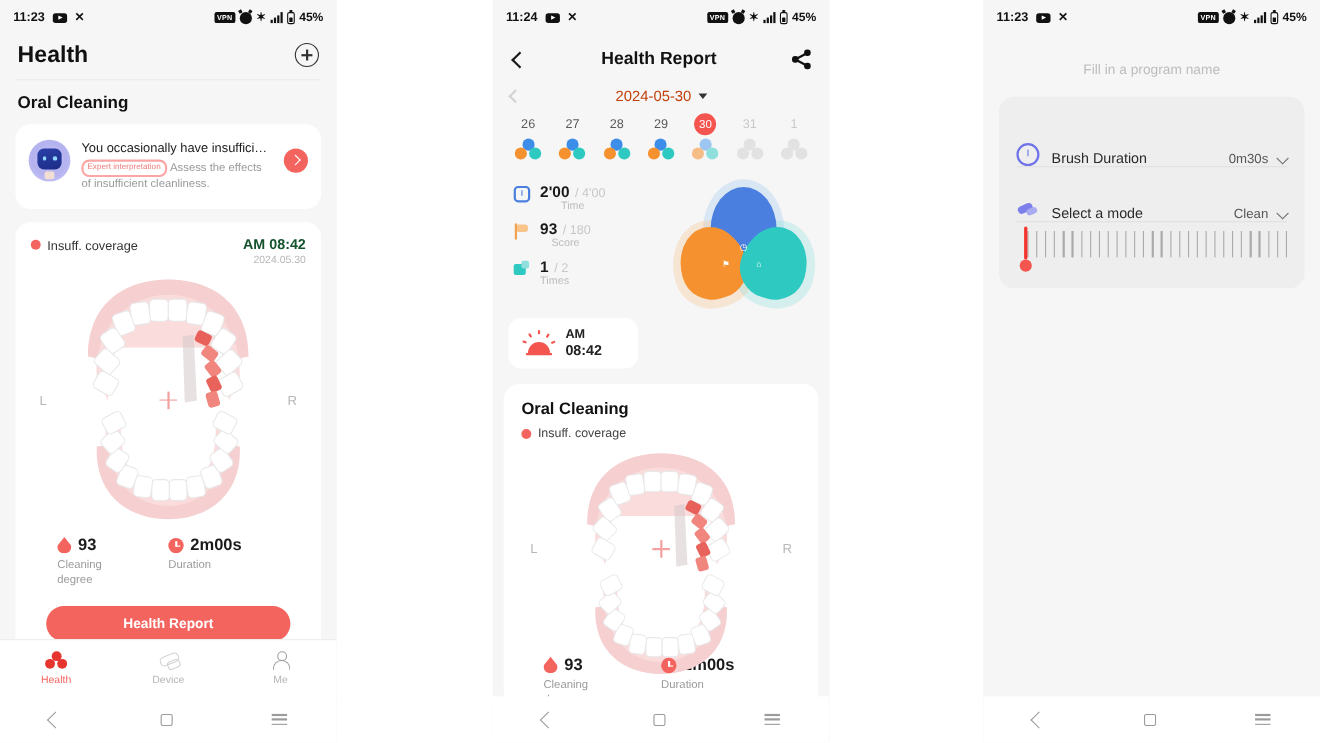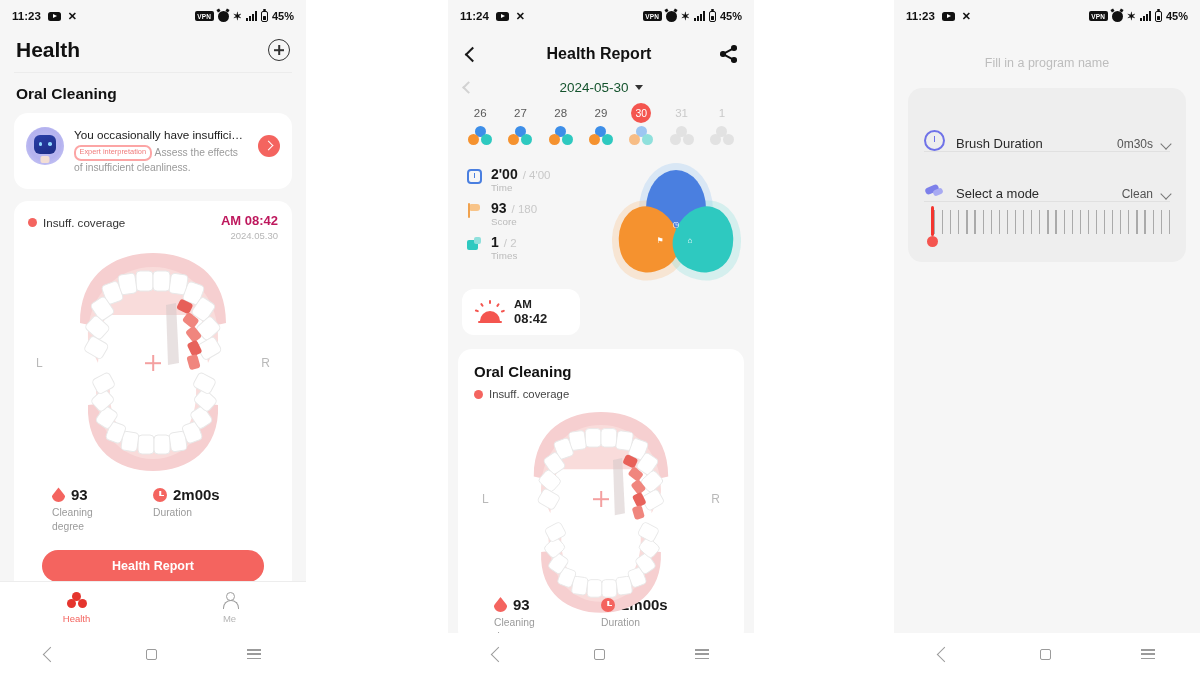--- a/index.html
+++ b/index.html
@@ -99,21 +99,21 @@
     font-size:7.4px;padding:.5px 3.5px;margin-right:3px;vertical-align:1px;
   }
   .go-btn { width:22px;height:22px;border-radius:50%;background:#f4645f;flex:none;position:relative;margin-top:8px; }
   .go-btn::after{content:"";position:absolute;left:7px;top:7px;width:6px;height:6px;border-top:1.8px solid #fff;border-right:1.8px solid #fff;transform:rotate(45deg);}
 
   .reportcard { margin-top:12px; padding:12px 14px 16px; }
   .rc-top { display:flex; align-items:flex-start; }
   .dot-red { width:9px;height:9px;border-radius:50%;background:#f4645f;display:inline-block;margin-right:6px; }
   .rc-label { font-size:11.6px;color:#333; }
   .rc-right { margin-left:auto;text-align:right; }
-  .rc-time { font-size:13px;font-weight:700;color:#be185d; }
+  .rc-time { font-size:13px;font-weight:700;color:#14532d; }
   .rc-date { font-size:9.5px;color:#b6b6b6;margin-top:2px; }
 
   
   .teeth-wrap { position:relative; height:235px; margin-top:4px; }
   .teeth-wrap.small { height:190px; }
   .lr { position:absolute;top:50%;transform:translateY(-50%);font-size:12px;color:#b9b9b9; }
   .lr.l { left:8px; } .lr.r { right:8px; }
   .cross { position:absolute;left:50%;top:50%;transform:translate(-50%,-50%);width:16px;height:16px; }
   .cross::before,.cross::after{content:"";position:absolute;background:#f4a0a0;}
   .cross::before{left:50%;top:0;bottom:0;width:1.6px;transform:translateX(-50%);}
@@ -162,37 +162,37 @@
      display:flex;align-items:center;justify-content:space-around; }
   .sn-back { width:11px;height:11px;border-left:1.5px solid #9b9b9b;border-bottom:1.5px solid #9b9b9b;transform:rotate(45deg); }
   .sn-home { width:11px;height:11px;border:1.5px solid #9b9b9b;border-radius:2px; }
   .sn-menu { width:14px;height:10px;position:relative; }
   .sn-menu::before,.sn-menu::after,.sn-menu u{content:"";position:absolute;left:0;right:0;height:1.5px;background:#9b9b9b;}
   .sn-menu::before{top:0;} .sn-menu u{top:4.2px;position:absolute;display:block;} .sn-menu::after{bottom:0;}
 
   
   .datesel { display:flex;align-items:center;justify-content:center;gap:6px;padding:4px 0 6px;position:relative; }
   .datesel .prev { position:absolute;left:16px;width:9px;height:9px;border-left:2px solid #d2d2d2;border-bottom:2px solid #d2d2d2;transform:rotate(45deg); }
-  .datesel .dt { font-size:13.5px;color:#14532d; }
+  .datesel .dt { font-size:13.5px;color:#c2410c; }
   .caret { width:0;height:0;border-left:4px solid transparent;border-right:4px solid transparent;border-top:5px solid #333; }
   .daystrip { display:flex;padding:2px 12px 10px; }
   .day { flex:1;text-align:center; }
   .day .dn { font-size:11.5px;color:#5a5a5a;height:20px;line-height:20px; }
   .day.sel .dn { width:20px;height:20px;line-height:20px;border-radius:50%;background:#f4554f;color:#fff;margin:0 auto;font-size:10.5px; }
   .day.dim .dn { color:#c9c9c9; }
   .tri { width:24px;height:22px;margin:3px auto 0;position:relative; }
   .tri i { position:absolute;width:11px;height:11px;border-radius:50%; }
   .tri i.b { left:6.5px;top:0;background:#3d8ee8; }
   .tri i.o { left:0;top:8px;background:#f5922f; }
   .tri i.t { left:13px;top:8px;background:#2ec9c0; }
   .tri.off i.b,.tri.off i.o,.tri.off i.t { background:#e2e2e2; }
   .tri.faded i.b { background:#9dc6f2; } .tri.faded i.o { background:#f7bd86; } .tri.faded i.t { background:#8fe0dc; }
 
   .sumrow { display:flex;padding:8px 18px 0;align-items:flex-start; }
-  .metrics { width:150px; }
+  .metrics { width:150px;text-align:center; }
   .metric { display:flex;gap:8px;margin-bottom:7px; }
   .m-ic { width:17px;height:17px;flex:none;position:relative;margin-top:2px; }
   .m-ic.time::before{content:"";position:absolute;inset:1px;border:2px solid #4a7fe0;border-radius:4px;}
   .m-ic.time::after{content:"";position:absolute;left:7.5px;top:4.5px;width:1.6px;height:5px;background:#4a7fe0;}
   .m-ic.score::before{content:"";position:absolute;left:2px;top:1px;width:2px;height:15px;background:#f0a24e;border-radius:1px;}
   .m-ic.score::after{content:"";position:absolute;left:4px;top:2px;width:10px;height:7px;background:#f8c489;border-radius:1px 3px 3px 1px;}
   .m-ic.times::before{content:"";position:absolute;left:1px;top:4px;width:11px;height:10px;background:#2ec9c0;border-radius:2px;}
   .m-ic.times::after{content:"";position:absolute;left:8px;top:1px;width:7px;height:7px;background:#8fe0dc;border-radius:2px;}
   .m-text .mv { font-size:14px;font-weight:700;color:#1a1a1a;display:flex;align-items:baseline;gap:5px; }
   .m-text .mv span.den { font-size:11.5px;font-weight:400;color:#c8c8c8; }
@@ -384,20 +384,24 @@
     <div class="tabbar">
       <div class="tab active">
         <div class="clover">
             <i></i>
             <i></i>
             <i></i>
           </div>
         <div class="tl">Health</div>
       </div>
       <div class="tab">
+        <div class="brush-ic"></div>
+        <div class="tl">Device</div>
+      </div>
+      <div class="tab">
         <div class="me-ic"></div>
         <div class="tl">Me</div>
       </div>
     </div>
     <div class="sysnav">
       <div class="sn-back"></div>
       <div class="sn-home"></div>
       <div class="sn-menu">
           <u></u>
         </div>

